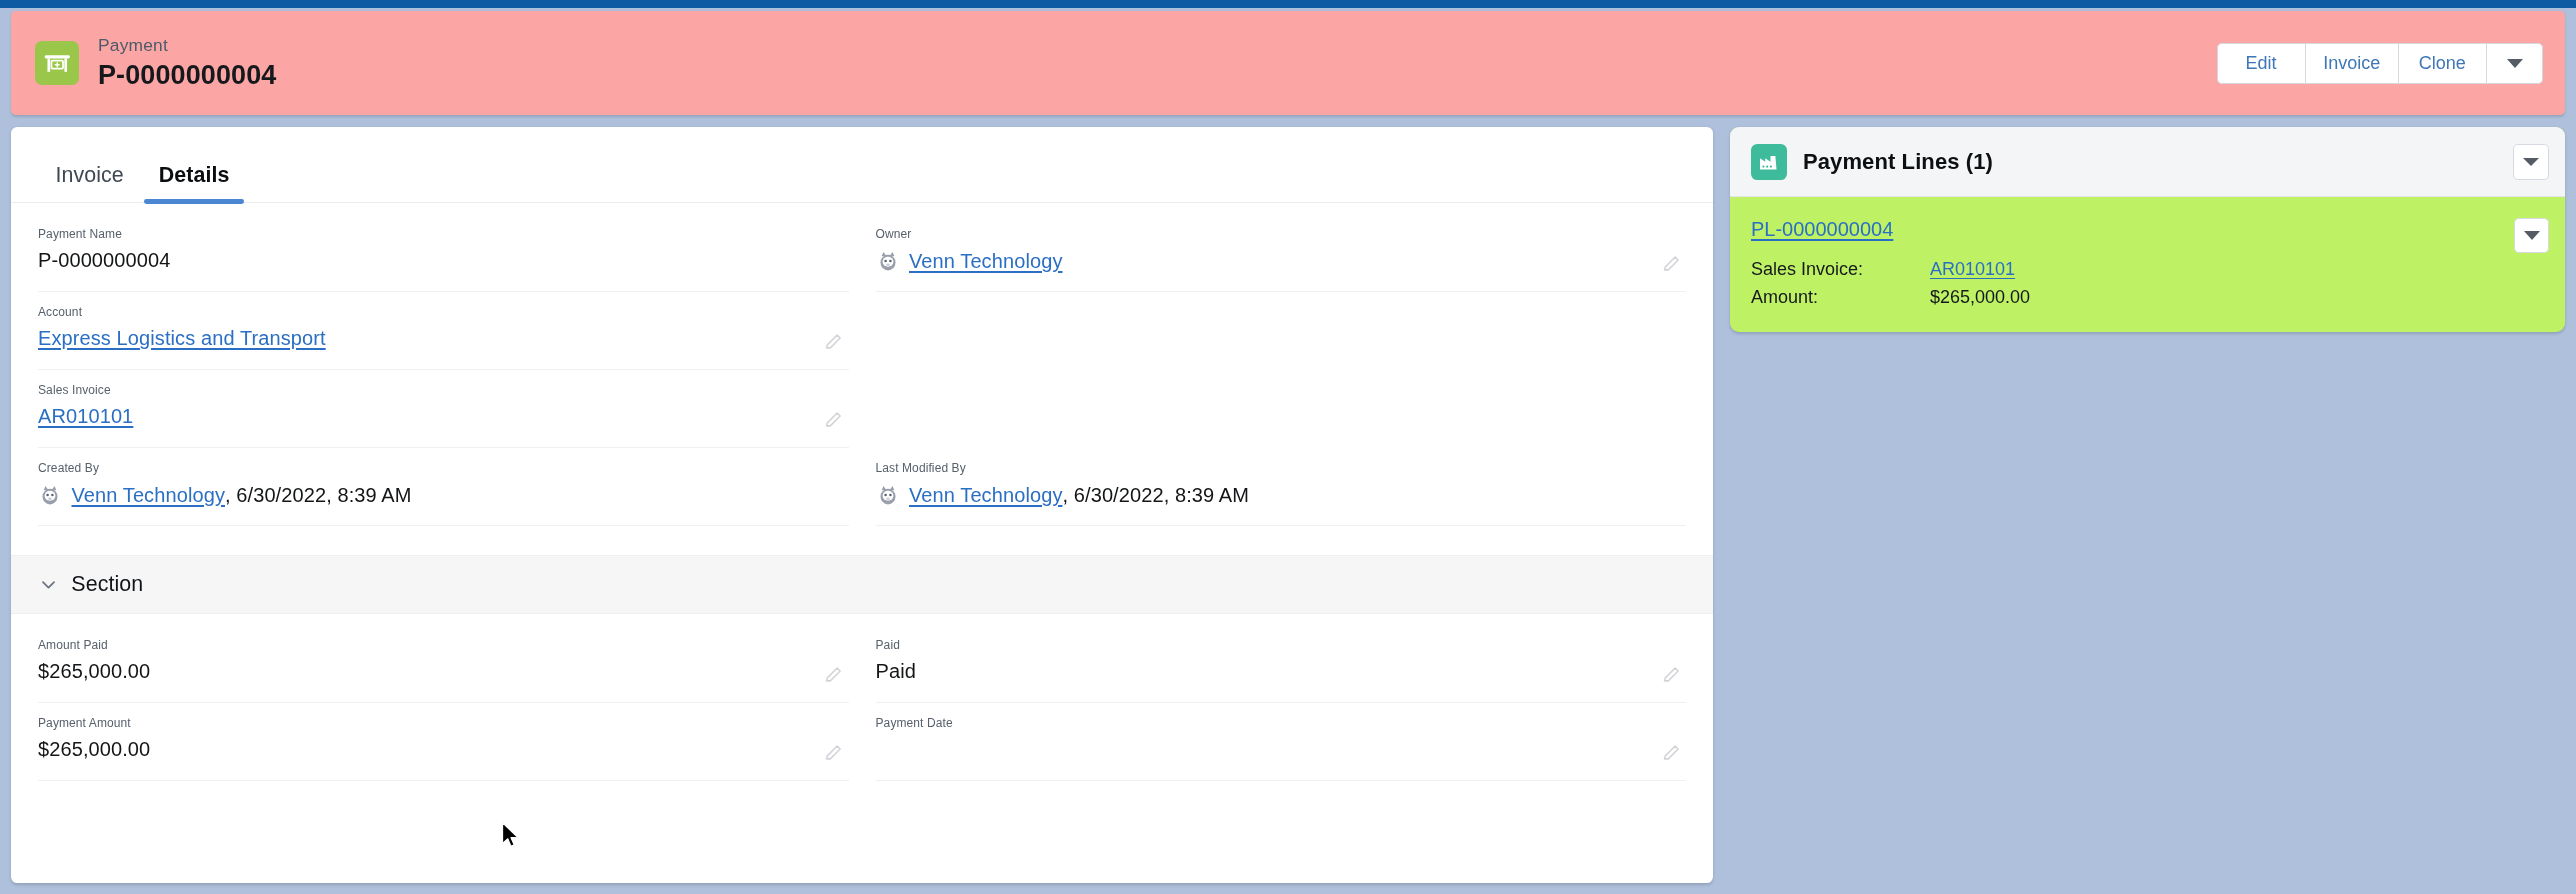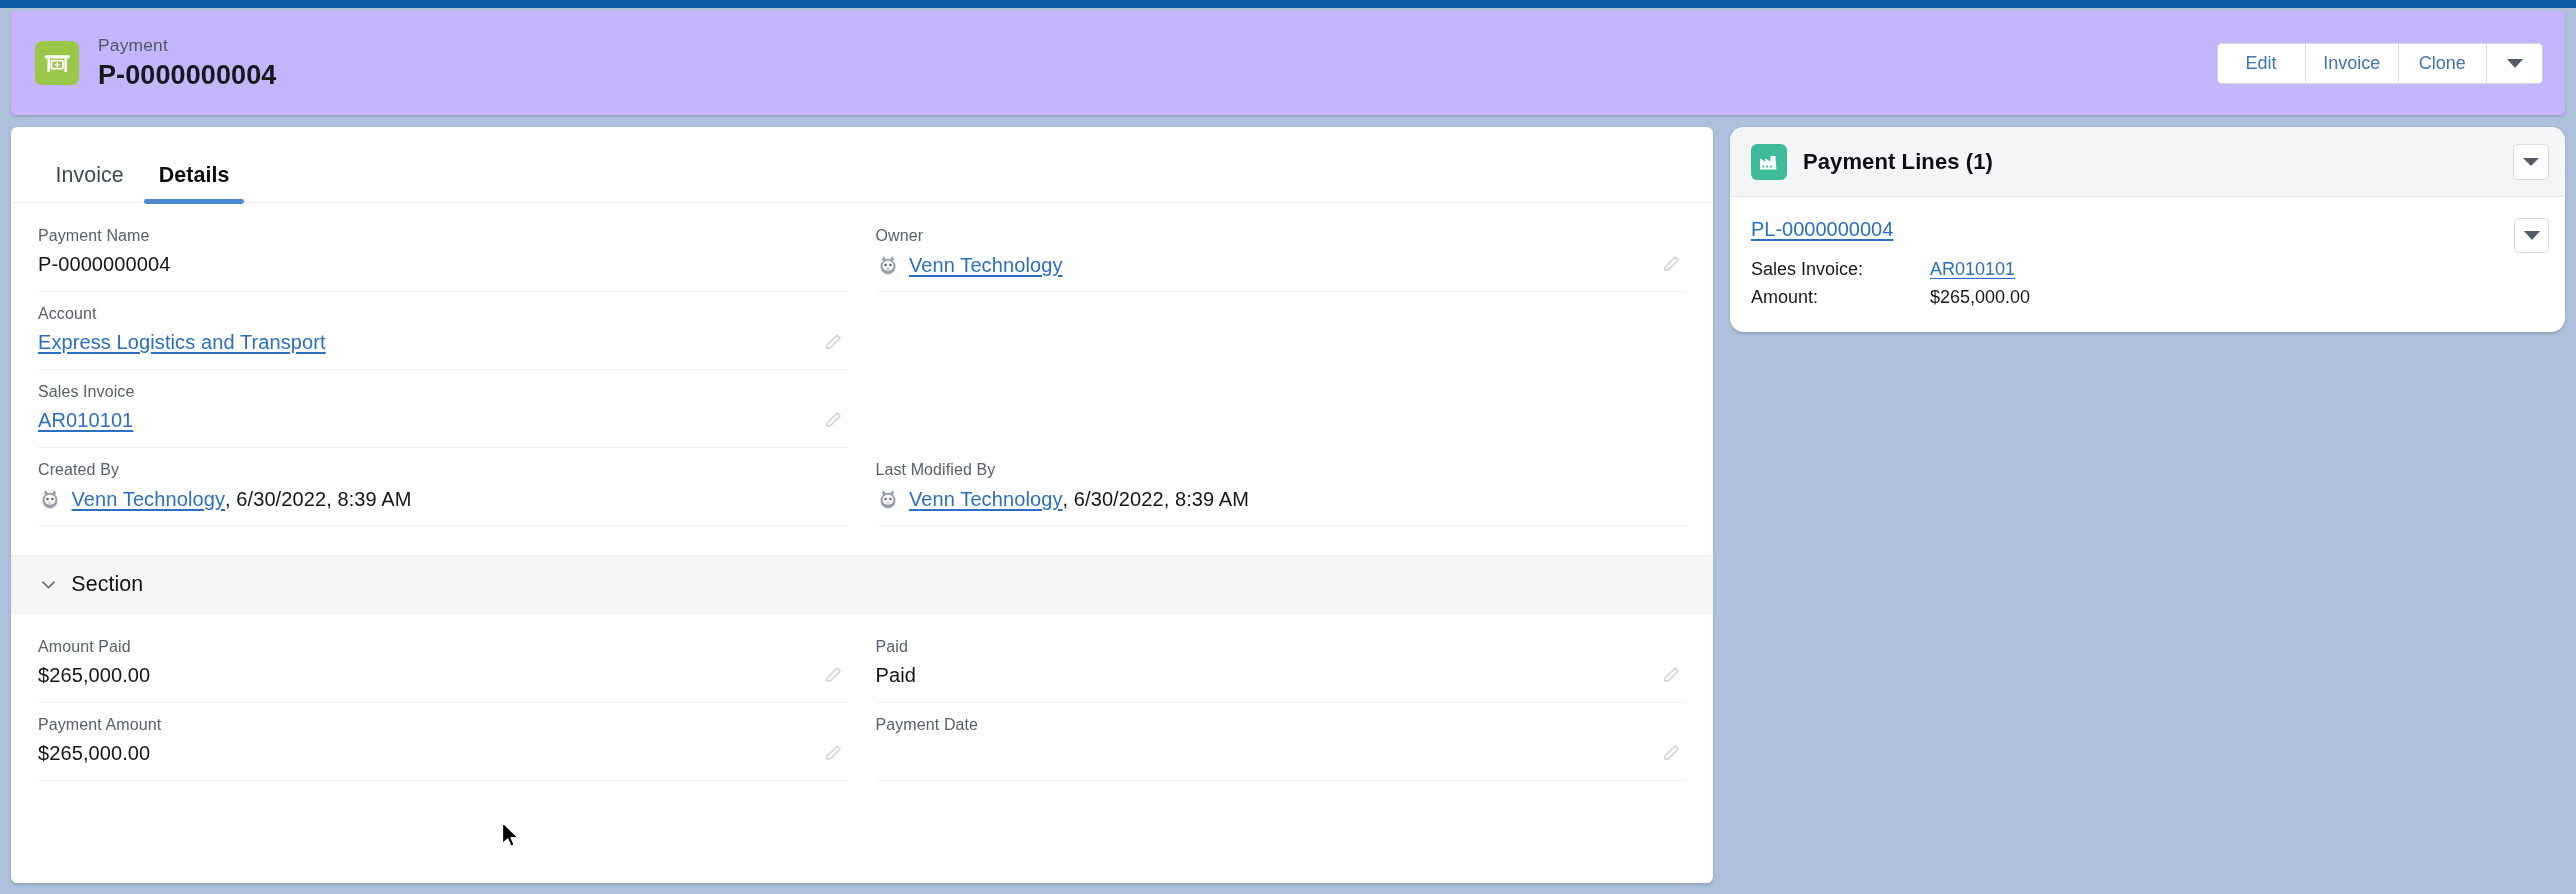--- a/index.html
+++ b/index.html
@@ -42,21 +42,21 @@
       radial-gradient(ellipse 158px 24px at 20% 120%, rgba(255,255,255,.18) 0 0.8px, transparent 1.6px),
       radial-gradient(ellipse 206px 32px at 55% 130%, rgba(255,255,255,.15) 0 0.8px, transparent 1.6px),
       radial-gradient(ellipse 174px 27px at 85% 120%, rgba(255,255,255,.15) 0 0.8px, transparent 1.6px);
   }
 
   
   .record-header {
     position: absolute;
     top: 11px; left: 11px; right: 11px;
     height: 104px;
-    background: #c4b5fd;
+    background: #fca5a5;
     border-radius: 4.7px;
     box-shadow: 0 1.6px 2.4px rgba(0,0,0,.14);
     display: flex;
     align-items: center;
     padding: 0 22px 0 24px;
   }
 
   .rh-icon {
     width: 44px; height: 44px;
     border-radius: 7.1px;
@@ -168,21 +168,21 @@
   .field {
     flex: 1 1 0;
     min-width: 0;
     padding: 12.7px 0 9.5px 0;
     border-bottom: 1.6px solid #f0f0f0;
     position: relative;
     min-height: 78px;
   }
   .field.blank { border-bottom: none; }
   .field-label {
-    font-size: 16px;
+    font-size: 12px;
     color: #57606b;
     margin-bottom: 8.7px;
     letter-spacing: 0.1px;
   }
   .field-value {
     font-size: 20px;
     color: #131517;
     display: flex;
     align-items: center;
     letter-spacing: 0.1px;
@@ -235,22 +235,22 @@
     font-weight: normal;
     letter-spacing: 0.1px;
   }
 
   
   .side-col {
     flex: 1 1 auto;
     min-width: 0;
   }
   .rel-card {
-    background: #ffffff;
-    border-radius: 14px;
+    background: #bef264;
+    border-radius: 9px;
     box-shadow: 0 1.6px 3.2px rgba(0,0,0,.16);
     overflow: hidden;
   }
   .rel-head {
     background: #f4f5f6;
     height: 70px;
     display: flex;
     align-items: center;
     padding: 0 16px 0 20.6px;
     border-bottom: 1.6px solid #e2e4e7;

